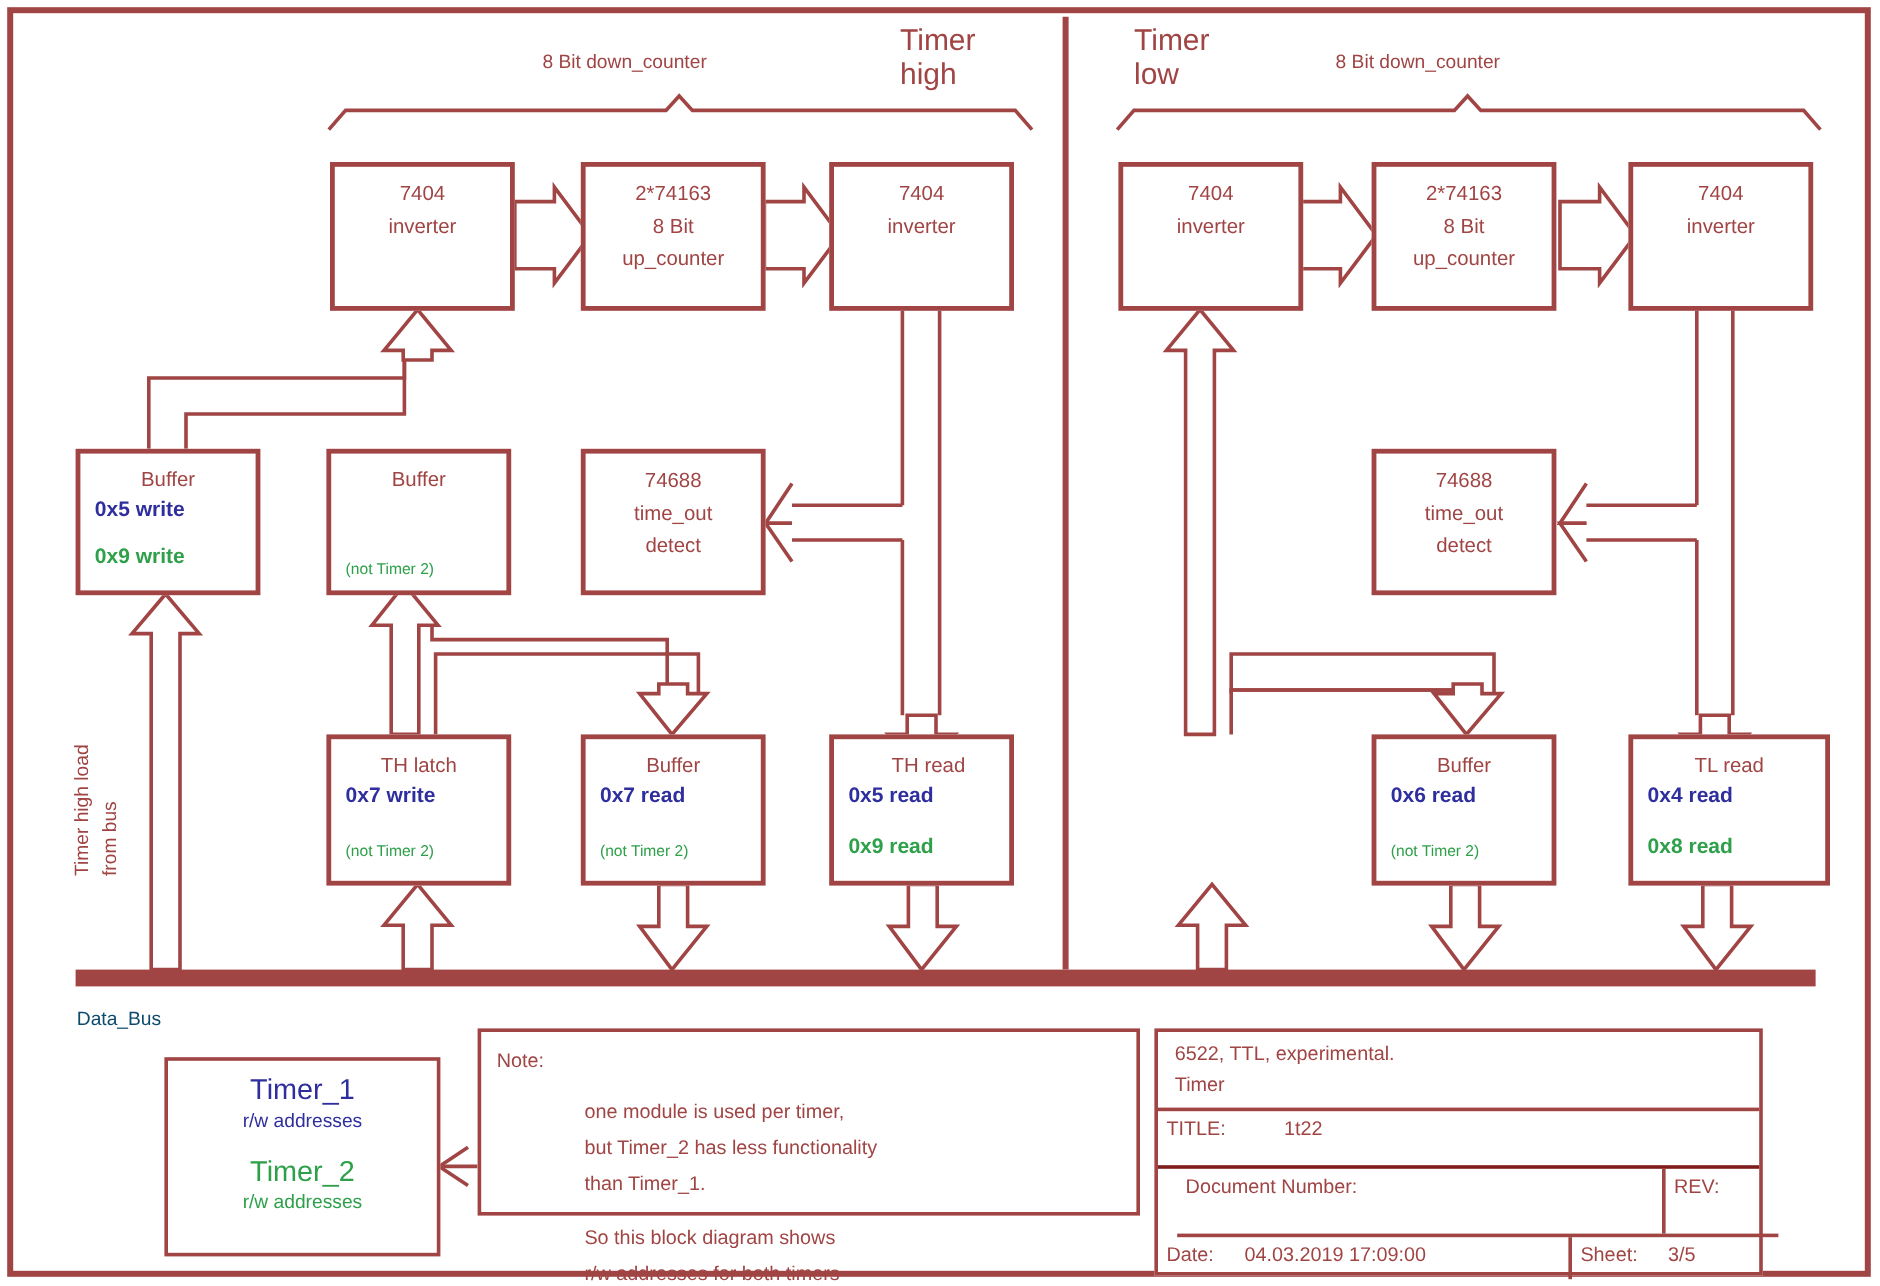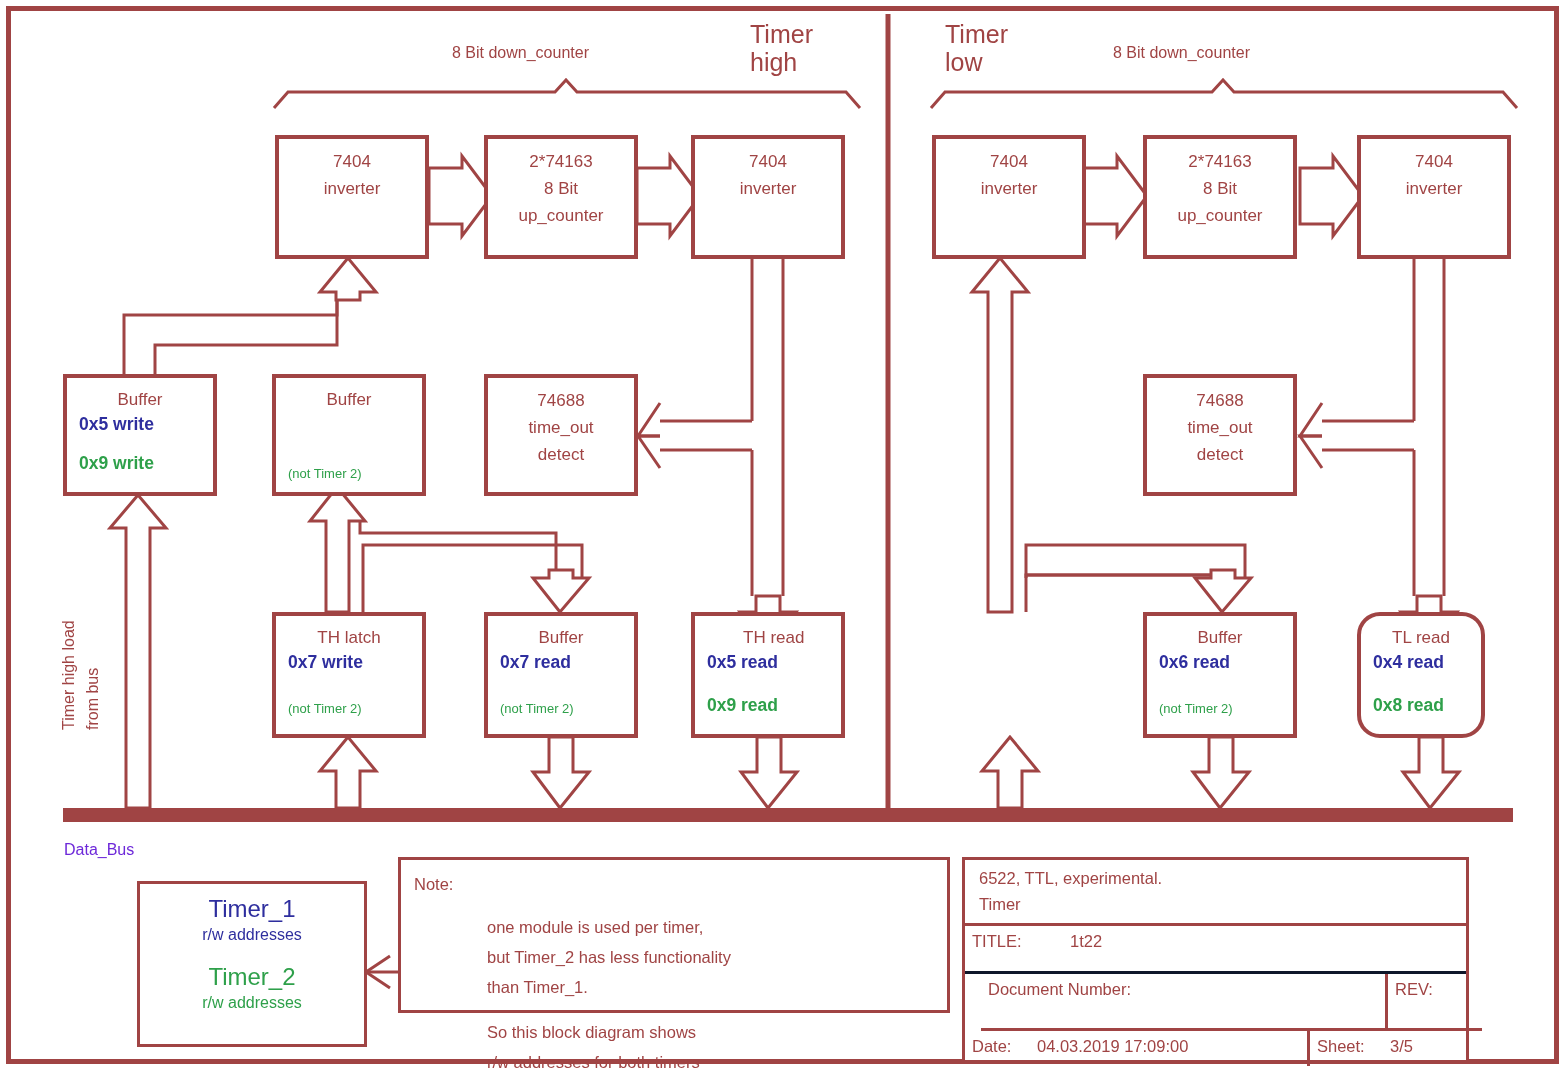--- a/index.html
+++ b/index.html
@@ -6,21 +6,21 @@
   body{font-family:"Liberation Sans","DejaVu Sans",sans-serif;}
   #page{position:relative;width:1567px;height:1072px;background:#ffffff;overflow:hidden;}
   #frame{position:absolute;left:6px;top:6px;width:1553px;height:1058px;border:5px solid #A04444;box-sizing:border-box;}
   .blk{position:absolute;border:4px solid #A04444;background:#fff;box-sizing:border-box;text-align:center;color:#A04444;}
   .blk .t{font-size:17px;line-height:19px;color:#A04444;}
   .blk .a1{font-size:17.5px;line-height:22px;color:#2E2E9E;font-weight:bold;}
   .blk .a2{font-size:17.5px;line-height:22px;color:#2EA04A;font-weight:bold;}
   .blk .nt{font-size:13px;line-height:15px;color:#2EA04A;}
   .ttl{font-size:25px;line-height:28px;color:#A04444;position:absolute;}
   .cap{position:absolute;font-size:16px;color:#A04444;white-space:nowrap;}
-  .lbl{position:absolute;font-size:16px;color:#6d28d9;white-space:nowrap;}
+  .lbl{position:absolute;font-size:16px;color:#0c4a6e;white-space:nowrap;}
   svg.lay{position:absolute;left:0;top:0;width:1567px;height:1072px;overflow:visible;pointer-events:none;}
   .wire{stroke:#A04444;stroke-width:3;fill:none;}
   .hollow{stroke:#A04444;stroke-width:3;fill:#ffffff;}
   .bus{fill:#A04444;}
   .divider{stroke:#A04444;stroke-width:5;}
   .gate{stroke:#A04444;stroke-width:3;fill:none;}
   .tbox{position:absolute;border:3px solid #A04444;box-sizing:border-box;background:#fff;color:#A04444;}
   .tbl{position:absolute;font-size:16.5px;color:#A04444;white-space:nowrap;}
   .vert{position:absolute;color:#A04444;font-size:16px;white-space:nowrap;
         transform-origin:0 0;transform:rotate(-90deg);}
@@ -208,21 +208,21 @@
     <div class="t" style="margin-top:8px;">detect</div>
   </div>
 
 
   <div class="blk" style="left:1143px;top:612px;width:154px;height:126px;text-align:left;">
     <div class="t" style="text-align:center;margin-top:12px;">Buffer</div>
     <div class="a1" style="margin-left:12px;margin-top:4px;">0x6 read</div>
     <div class="nt" style="margin-left:12px;margin-top:28px;">(not Timer 2)</div>
   </div>
 
-  <div class="blk" style="left:1357px;top:612px;width:128px;height:126px;text-align:left;border-radius:23px;">
+  <div class="blk" style="left:1357px;top:612px;width:168px;height:126px;text-align:left;">
     <div class="t" style="text-align:center;margin-top:12px;">TL read</div>
     <div class="a1" style="margin-left:12px;margin-top:4px;">0x4 read</div>
     <div class="a2" style="margin-left:12px;margin-top:21px;">0x8 read</div>
   </div>
 
   <div class="lbl" style="left:64px;top:841px;">Data_Bus</div>
   <div class="vert" style="left:60px;top:730px;">Timer high load</div>
   <div class="vert" style="left:84px;top:730px;">from bus</div>
 
   <div class="legend" style="left:137px;top:881px;width:230px;height:166px;">
@@ -244,21 +244,21 @@
     </div>
   </div>
 
   <div class="tbox" style="left:962px;top:857px;width:507px;height:206px;">
 
     <div style="position:absolute;left:0;top:0;width:100%;height:66px;border-bottom:3px solid #A04444;box-sizing:border-box;">
       <div class="tbl" style="left:14px;top:9px;">6522, TTL, experimental.</div>
       <div class="tbl" style="left:14px;top:35px;">Timer</div>
     </div>
 
-    <div style="position:absolute;left:0;top:66px;width:100%;height:48px;border-bottom:3px solid #0f172a;box-sizing:border-box;text-align:center;">
+    <div style="position:absolute;left:0;top:66px;width:100%;height:48px;border-bottom:3px solid #7f1d1d;box-sizing:border-box;text-align:center;">
       <div class="tbl" style="left:7px;top:6px;">TITLE:</div>
       <div class="tbl" style="left:105px;top:6px;">1t22</div>
     </div>
 
     <div style="position:absolute;left:16px;top:114px;width:100%;height:57px;border-bottom:3px solid #A04444;box-sizing:border-box;padding-left:40px;">
       <div class="tbl" style="left:7px;top:6px;">Document Number:</div>
       <div style="position:absolute;right:0;top:0;width:97px;height:100%;border-left:3px solid #A04444;box-sizing:border-box;">
         <div class="tbl" style="left:7px;top:6px;">REV:</div>
       </div>
     </div>

